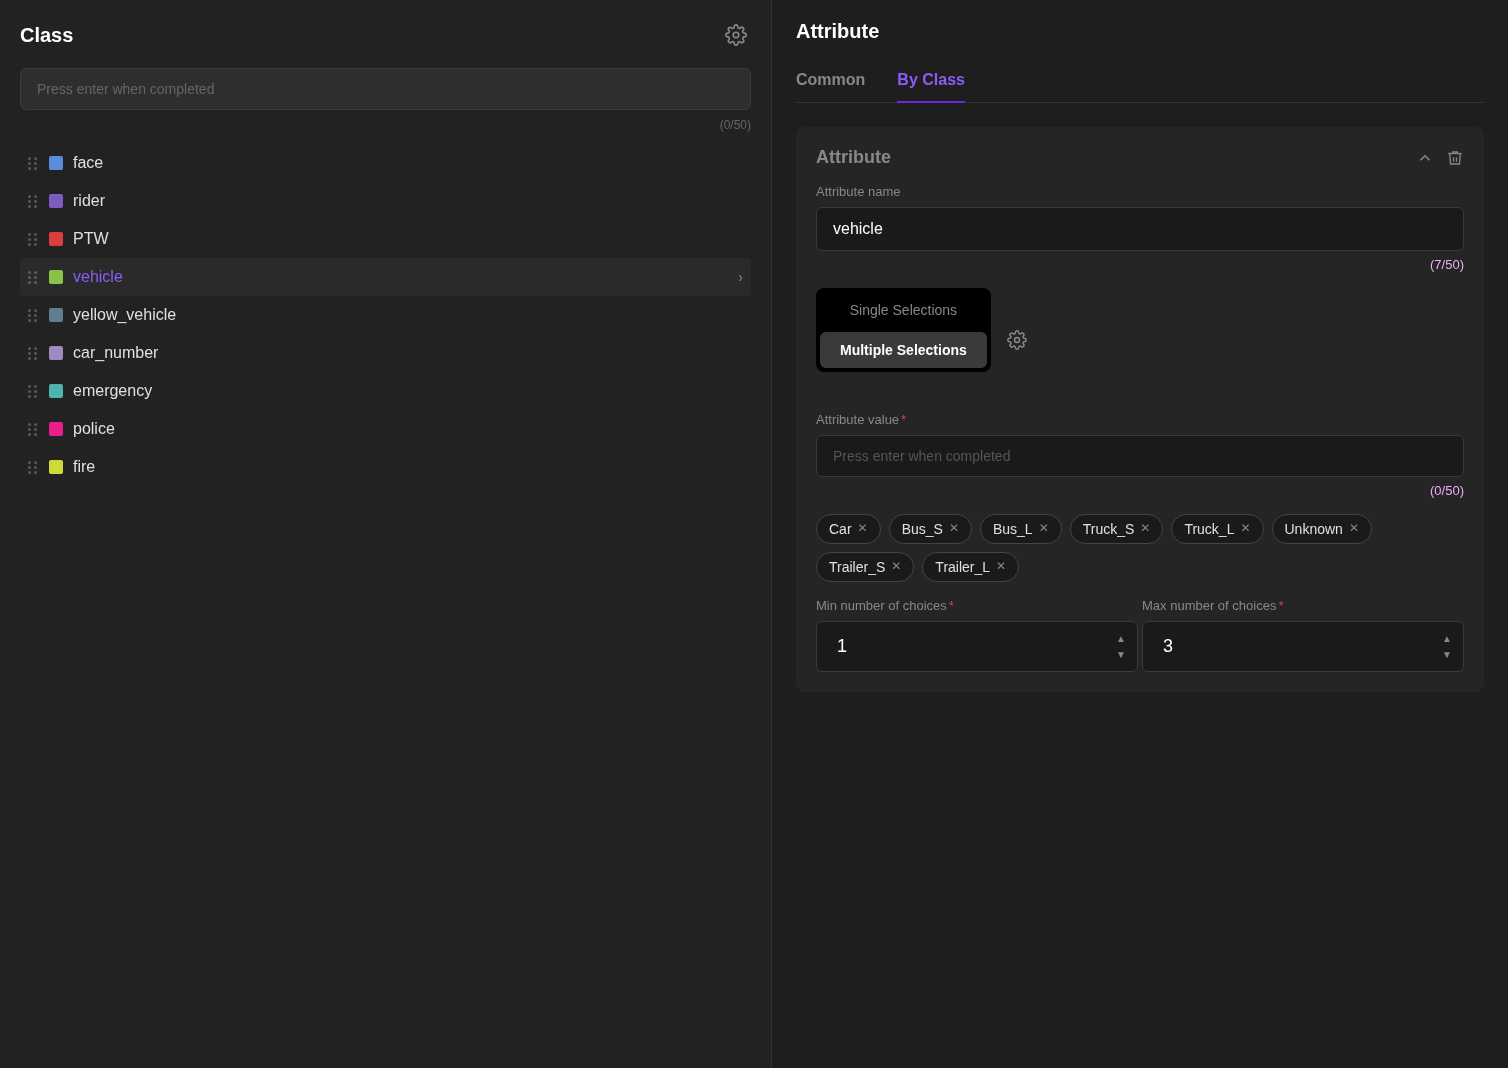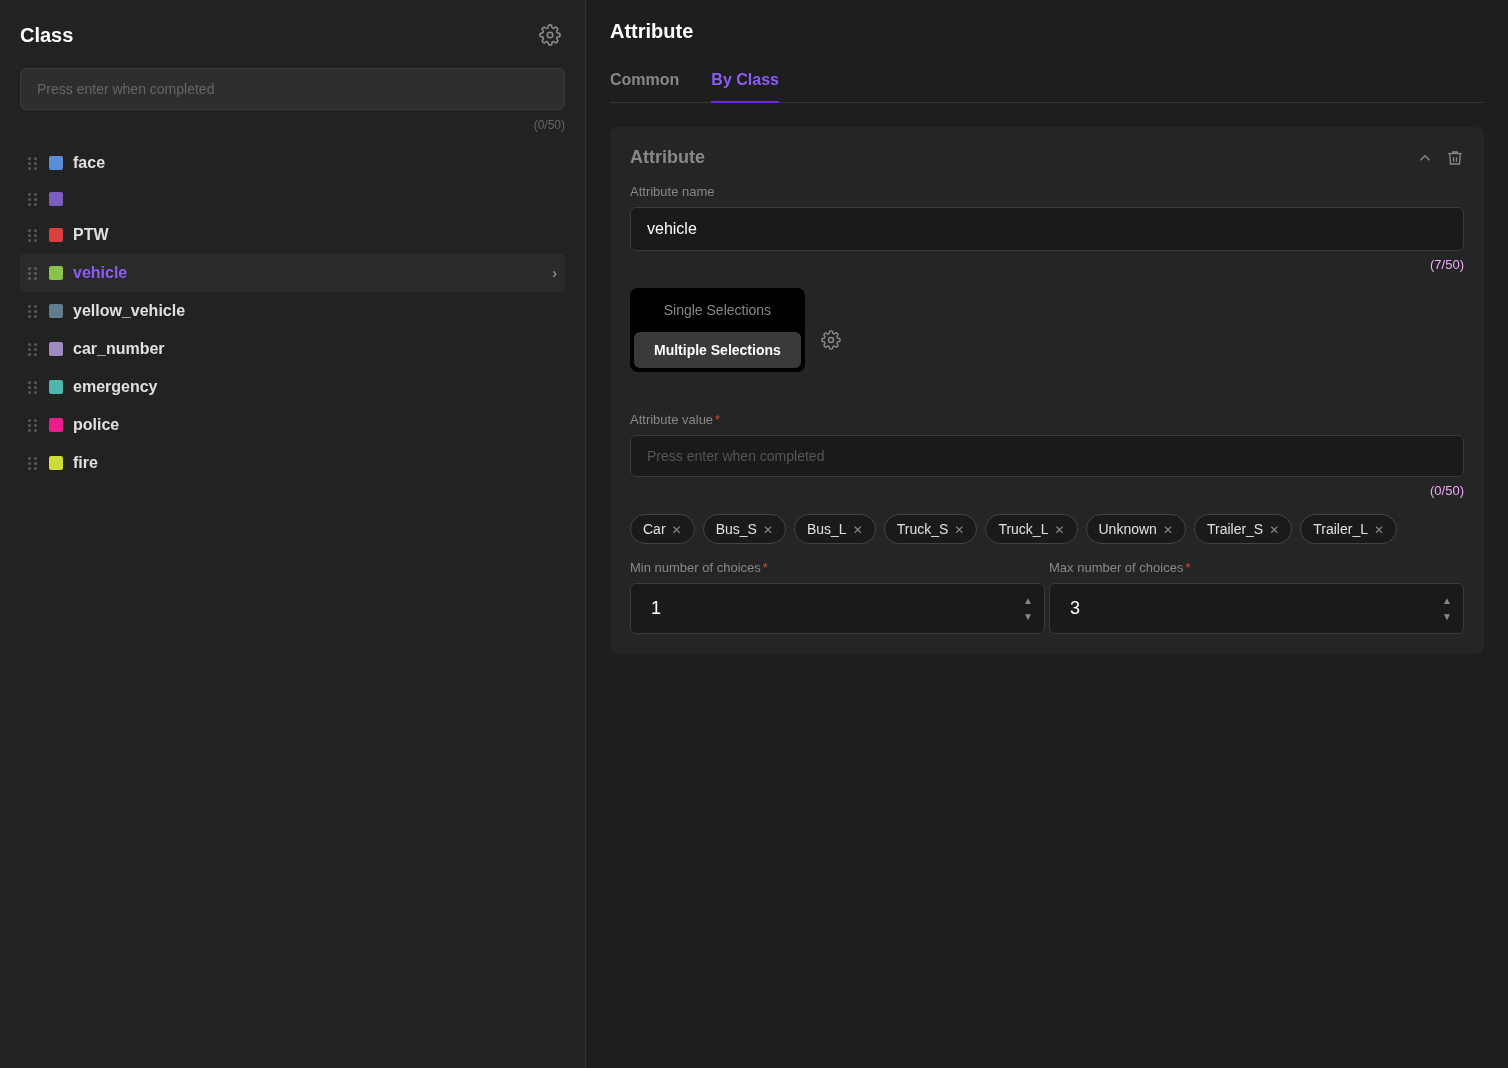--- a/index.html
+++ b/index.html
@@ -9,21 +9,21 @@
       font-family: -apple-system, BlinkMacSystemFont, 'Segoe UI', sans-serif;
       font-size: 14px;
       display: flex;
       height: 1068px;
       width: 1508px;
       overflow: hidden;
     }
 
     
     .left-panel {
-      width: 586px;
+      width: 772px;
       background: #222222;
       border-right: 1px solid #333;
       display: flex;
       flex-direction: column;
       padding: 20px;
       flex-shrink: 0;
     }
     .panel-header {
       display: flex;
       justify-content: space-between;
@@ -71,21 +71,20 @@
       flex-direction: column;
       gap: 0;
     }
     .class-item {
       display: flex;
       align-items: center;
       padding: 10px 8px;
       border-radius: 4px;
       cursor: pointer;
       position: relative;
-      font-weight: bold;
     }
     .class-item.active { background: #2a2a2a; }
 
     .drag-handle {
       display: flex;
       flex-direction: column;
       gap: 2px;
       margin-right: 12px;
       opacity: 0.4;
       cursor: grab;
@@ -276,21 +275,21 @@
     .attr-value-input::placeholder { color: #555; }
 
     .tags-container {
       display: flex;
       flex-wrap: wrap;
       gap: 8px;
       margin-top: 12px;
     }
     .tag {
       display: flex;
-      align-items: flex-end;
+      align-items: flex-start;
       gap: 6px;
       background: #1a1a1a;
       border: 1px solid #444;
       border-radius: 20px;
       padding: 6px 12px;
       font-size: 14px;
       color: #e0e0e0;
     }
     .tag-remove {
       cursor: pointer;
@@ -398,20 +397,21 @@
         <span>
             <span class="drag-dot"></span>
             <span class="drag-dot"></span>
           </span>
         <span>
             <span class="drag-dot"></span>
             <span class="drag-dot"></span>
           </span>
       </div>
       <div class="color-swatch" style="background:#7c5cbf"></div>
+      <span class="class-name ">rider</span>
 
     </div>
       <div class="class-item">
       <div class="drag-handle">
         <span>
             <span class="drag-dot"></span>
             <span class="drag-dot"></span>
           </span>
         <span>
             <span class="drag-dot"></span>

